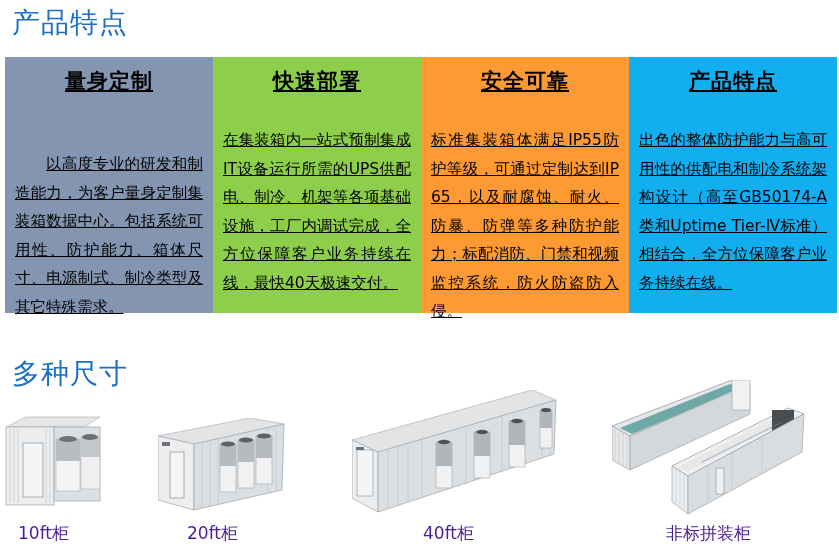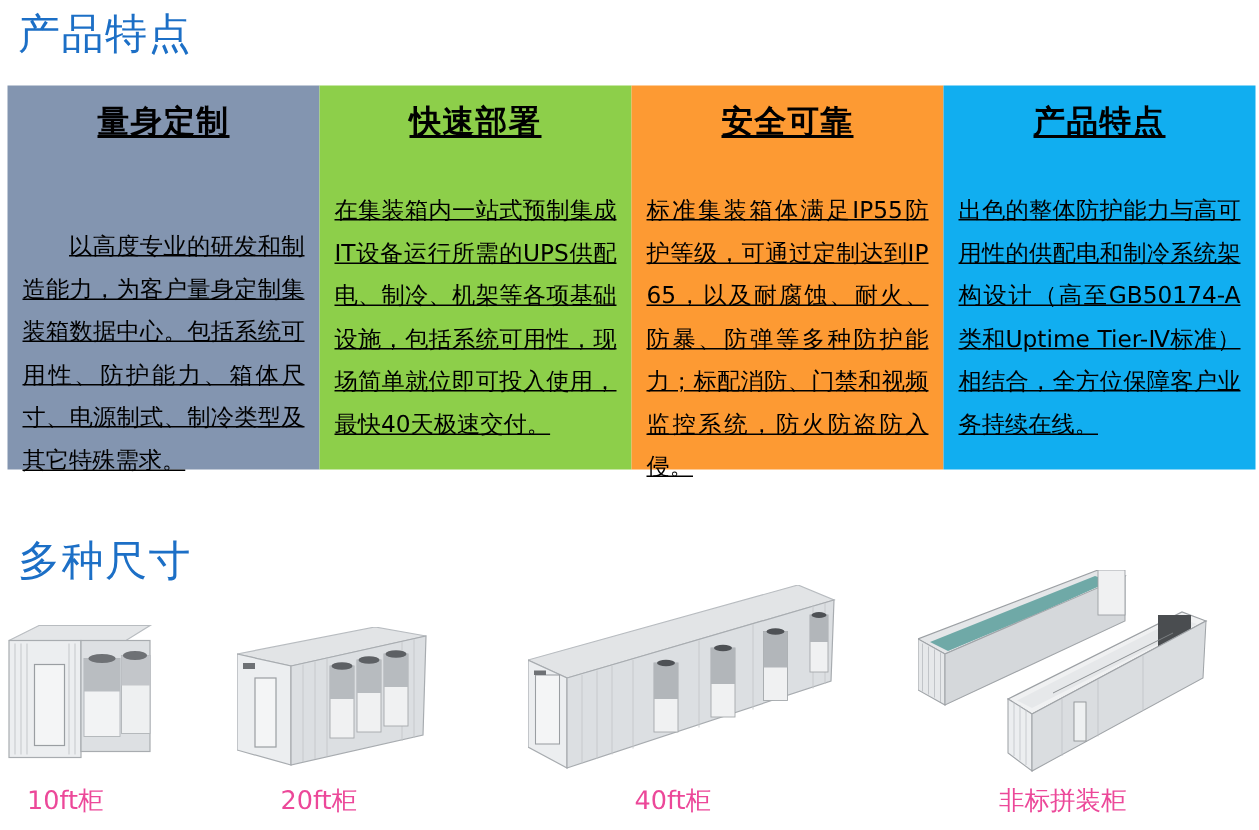--- a/index.html
+++ b/index.html
@@ -20,37 +20,37 @@
     letter-spacing: 1px;
   }
   .panel .pb {
     font-size: 15.5px; line-height: 28.5px; margin-top: 20px; text-align: justify; word-break: break-all;
   }
   .panel .pb.indent { text-indent: 31px; margin-top: 44px; }
 
   .products { position: absolute; left: 0; top: 380px; width: 839px; height: 173px; }
   .product { position: absolute; }
   .product .img { position: absolute; }
-  .product .cap { position: absolute; font-size: 17px; color: #ec4899; white-space: nowrap; }
+  .product .cap { position: absolute; font-size: 17px; color: #4c1d95; white-space: nowrap; }
 
   svg { display: block; }
 </style>
 </head>
 <body>
 
 <h1 class="section-title" id="title-features">产品特点</h1>
 
 <div class="panels">
   <div class="panel" style="background:#8395b0">
     <div class="ph">量身定制</div>
     <div class="pb indent">以高度专业的研发和制造能力，为客户量身定制集装箱数据中心。包括系统可用性、防护能力、箱体尺寸、电源制式、制冷类型及其它特殊需求。</div>
   </div>
   <div class="panel" style="background:#8dcf4a">
     <div class="ph">快速部署</div>
-    <div class="pb">在集装箱内一站式预制集成IT设备运行所需的UPS供配电、制冷、机架等各项基础设施，包括系统可用性，现场简单就位即可投入使用，最快40天极速交付。</div>
+    <div class="pb">在集装箱内一站式预制集成IT设备运行所需的UPS供配电、制冷、机架等各项基础设施，工厂内调试完成，全方位保障客户业务持续在线，最快40天极速交付。</div>
   </div>
   <div class="panel" style="background:#fd9a33">
     <div class="ph">安全可靠</div>
     <div class="pb">标准集装箱体满足IP55防护等级，可通过定制达到IP65，以及耐腐蚀、耐火、防暴、防弹等多种防护能力；标配消防、门禁和视频监控系统，防火防盗防入侵。</div>
   </div>
   <div class="panel" style="background:#11aef0">
     <div class="ph">产品特点</div>
     <div class="pb">出色的整体防护能力与高可用性的供配电和制冷系统架构设计（高至GB50174-A类和Uptime Tier-Ⅳ标准）相结合，全方位保障客户业务持续在线。</div>
   </div>
 </div>

